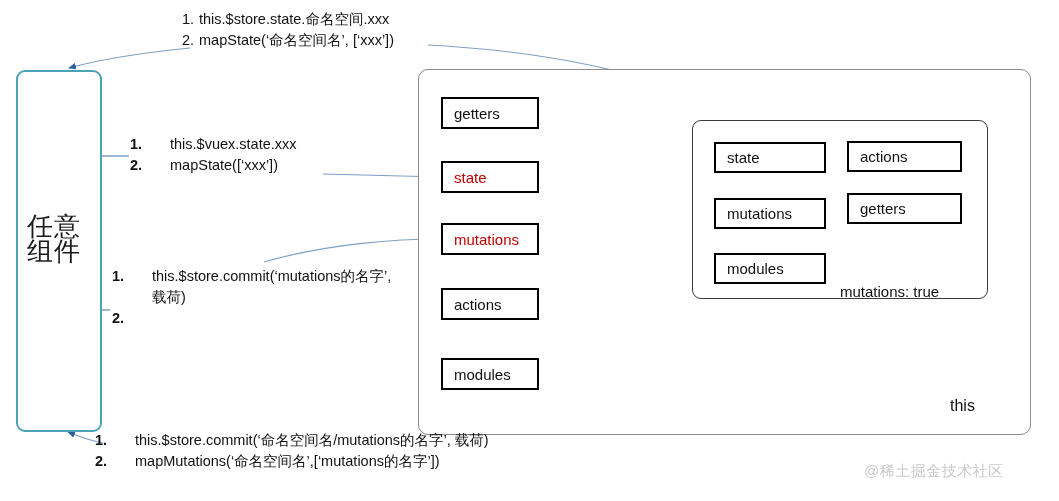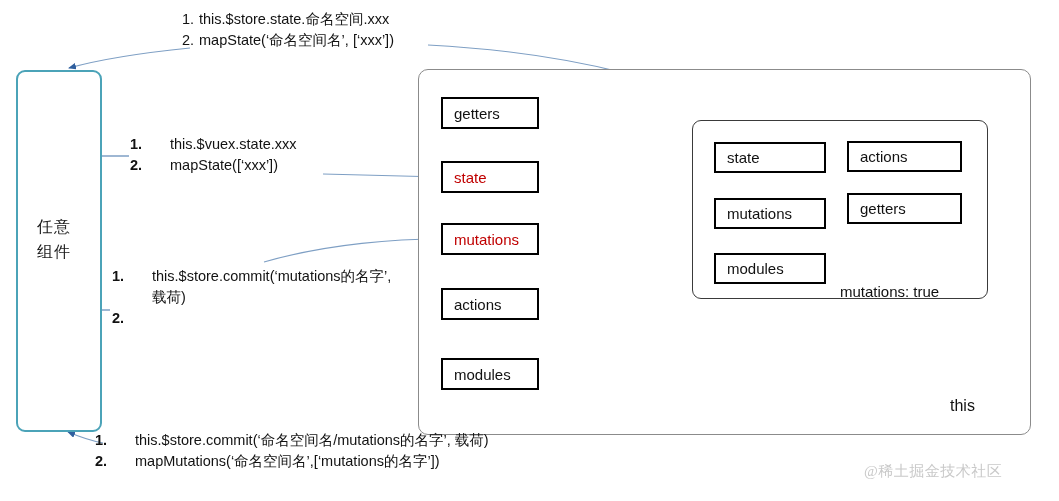--- a/index.html
+++ b/index.html
@@ -35,21 +35,21 @@
     border-radius: 9px;
     background: #ffffff;
     box-sizing: border-box;
   }
   .component-label {
     position: absolute;
     left: 16px;
     top: 214px;
     width: 76px;
     text-align: center;
-    font-size: 16px;
+    font-size: 26px;
     line-height: 25px;
     color: #1a1a1a;
     font-family: "DejaVu Sans", sans-serif;
     letter-spacing: 1px;
   }
 
   
   .vuex-box {
     position: absolute;
     left: 418px;
@@ -161,21 +161,21 @@
 
   #note-bottom { left: 95px; top: 430px; width: 560px; }
   #note-bottom .num { width: 40px; }
 
   .watermark {
     position: absolute;
     left: 864px;
     top: 462px;
     font-size: 15px;
     color: #c9c9c9;
-    font-family: Liberation Serif, serif;
+    font-family: Liberation Sans, sans-serif;
     letter-spacing: 0.5px;
   }
 </style>
 </head>
 <body>
 
 <div id="canvas">
 
   <svg class="edges" viewBox="0 0 1059 501">
     <defs>

